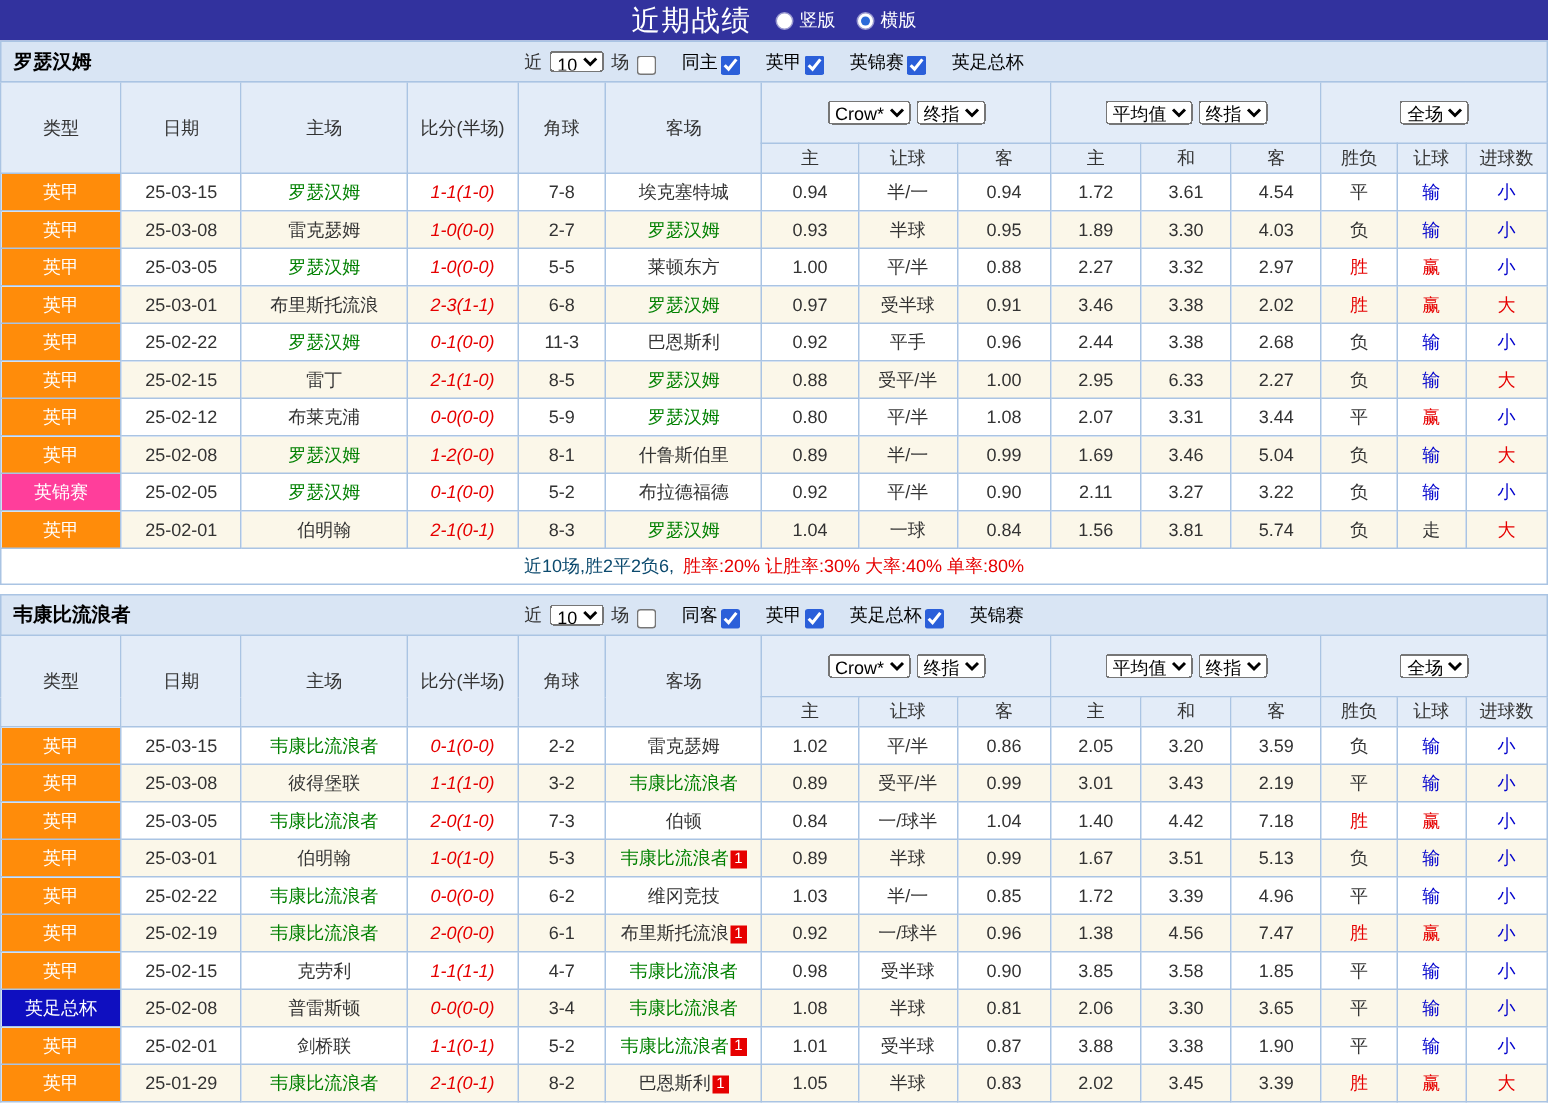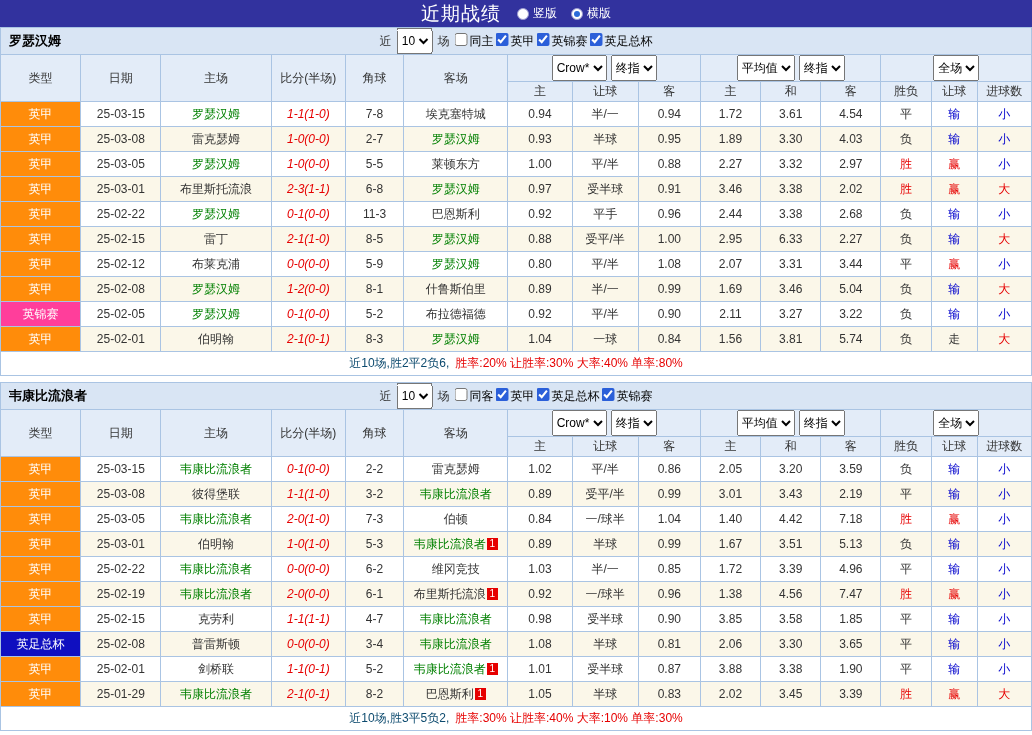--- a/index.html
+++ b/index.html
@@ -39,39 +39,39 @@
     background: var(--filter-bg, #d9e5f4);
     border: 1px solid var(--border, #aac4e3);
     display: flex; align-items: center;
     padding: 0 8px; position: relative;
   }
   .team-name { font-weight: bold; font-size: 13px; color: #000; }
   .filters {
     position: absolute; left: 50%; transform: translateX(-50%);
     display: flex; align-items: center; gap: 5px; white-space: nowrap;
   }
-  .filters select { font-size: 12px; height: 26px; text-align: center; }
+  .filters select { font-size: 12px; height: 14px; }
   .checkboxes { display: inline-flex; align-items: center; gap: 2px; }
-  .checkboxes label { display: inline-flex; align-items: flex-start; gap: 2px; cursor: pointer; color:#000; }
+  .checkboxes label { display: inline-flex; align-items: flex-end; gap: 17px; cursor: pointer; color:#000; }
   .checkboxes input { accent-color: #2b5fd9; width: 13px; height: 13px; }
   
   table.stats-table {
     width: 100%; border-collapse: collapse; table-layout: fixed; margin-top: -1px;
     background: #fff;
   }
   .stats-table th, .stats-table td {
     border: 1px solid var(--border, #aac4e3);
     text-align: center; height: 25px; padding: 0 2px;
     overflow: hidden; white-space: nowrap;
   }
   .stats-table thead th {
     background: var(--header-bg, #e3ecf8);
     font-weight: normal; color: #333; height: 20px;
   }
-  .stats-table thead th.sel-h select { font-size: 12px; height: 26px; margin: 0 2px; }
+  .stats-table thead th.sel-h select { font-size: 12px; height: 16px; margin: 12px 2px; }
   tbody tr.alt { background: var(--alt-row-bg, #fbf7e9); }
   td.league { color: #fff; }
   td.league-orange { background: var(--league-orange, #ff8c0a); }
   td.league-pink   { background: var(--league-pink, #ff3e9b); }
   td.league-blue   { background: var(--league-blue, #0f0fc0); }
   td.team span.tname { cursor: pointer; }
   td.team.focus span.tname { color: var(--focus-green, #008000); }
   td.score { color: var(--red, #e60000); font-style: italic; }
   td.res.red  { color: var(--red, #e60000); }
   td.res.blue { color: var(--blue, #0000cc); }

